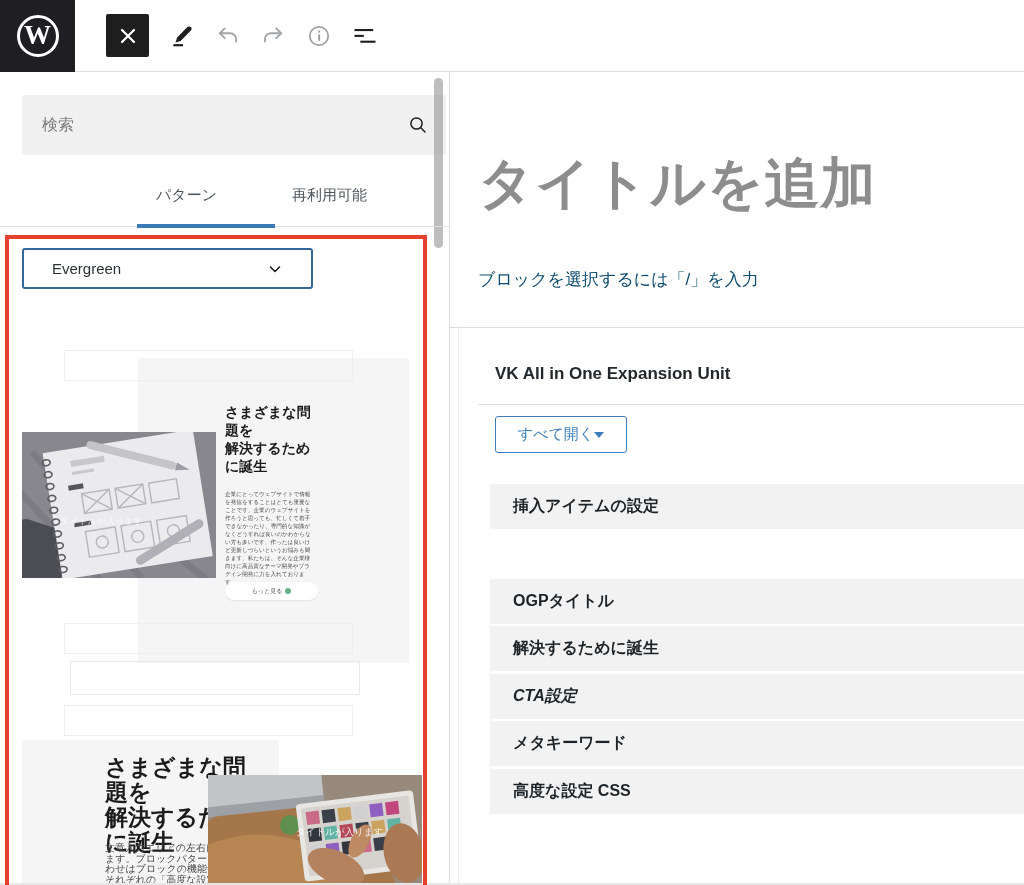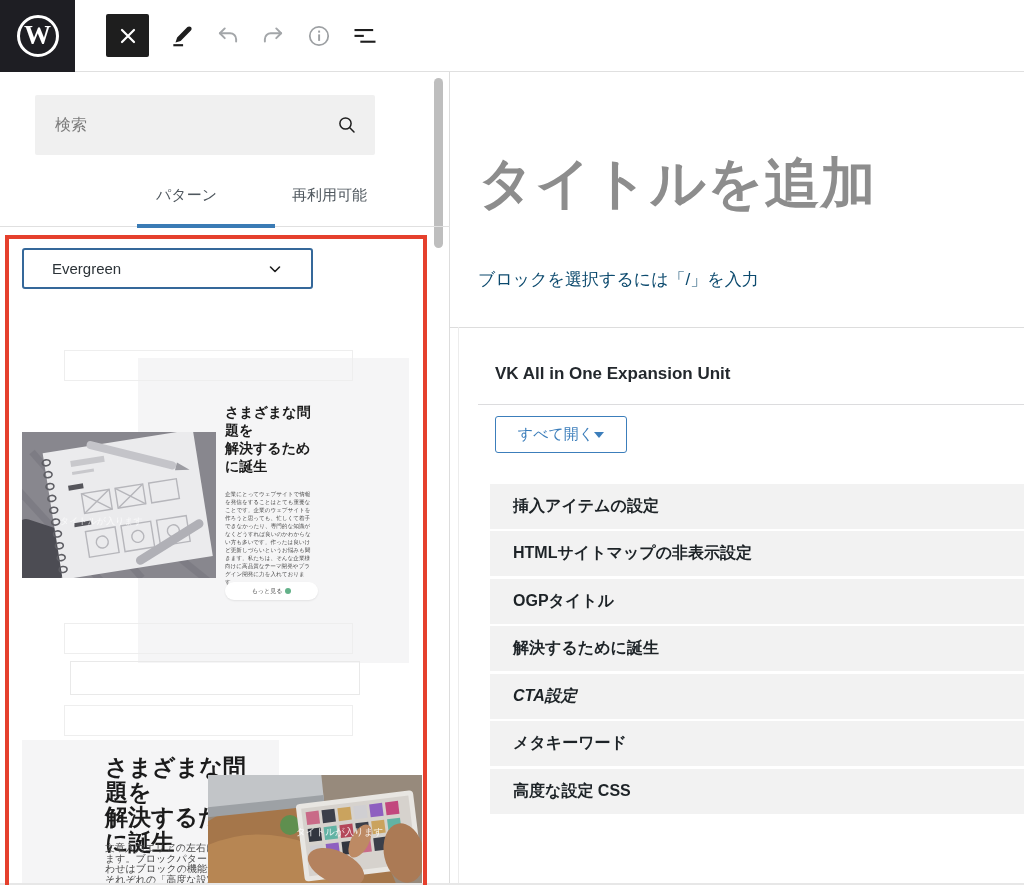--- a/index.html
+++ b/index.html
@@ -10,21 +10,21 @@
   
   .topbar { position:absolute; left:0; top:0; width:1024px; height:72px; background:#fff; border-bottom:1px solid #e0e0e0; }
   .wp-logo-box { position:absolute; left:0; top:0; width:75px; height:72px; background:#1e1e23; display:flex; align-items:center; justify-content:center; }
   .wp-ring { width:42px; height:42px; border:3px solid #fff; border-radius:50%; display:flex; align-items:center; justify-content:center; }
   .wp-w { color:#fff; font-family:"Liberation Serif","DejaVu Serif",serif; font-size:27px; font-weight:700; line-height:1; margin-top:-2px; }
   .inserter-btn { position:absolute; left:106px; top:14px; width:43px; height:43px; background:#1e1e1e; border-radius:2px; display:flex; align-items:center; justify-content:center; cursor:pointer; }
   .tb-icon { position:absolute; top:22px; width:28px; height:28px; display:flex; align-items:center; justify-content:center; }
 
   
   .sidebar { position:absolute; left:0; top:72px; width:450px; height:813px; background:#fff; border-right:1px solid #dddddd; }
-  .search-box { position:absolute; left:22px; top:23px; width:340px; height:60px; background:#f0f0f0; border-radius:2px;margin-left:13px; }
+  .search-box { position:absolute; left:22px; top:23px; width:424px; height:60px; background:#f0f0f0; border-radius:2px; }
   .search-box input { position:absolute; left:20px; top:0; width:330px; height:60px; border:0; background:transparent; outline:none; font-size:16px; color:#1e1e1e; font-family:inherit; }
   .search-box input::placeholder { color:#7c7c7c; opacity:1; }
   .search-mag { position:absolute; right:18px; top:20px; }
   .scrollthumb { position:absolute; left:434px; top:6px; width:9px; height:170px; background:#9b9b9b; opacity:.65; border-radius:5px; }
 
   .tabs { position:absolute; left:0; top:91px; width:450px; height:64px; border-bottom:1px solid #e0e0e0; }
   .tab { position:absolute; top:0; height:64px; display:flex; align-items:center; font-size:15px; color:#4f575e; cursor:pointer; }
   .tab-underline { position:absolute; left:137px; top:61px; width:138px; height:4px; background:#3a7bb5; }
 
   .cat-select { position:absolute; left:22px; top:176px; width:291px; height:41px; border:2px solid #35689a; border-radius:3px; background:#fff; display:flex; align-items:center; padding:0 28px; font-size:15px; color:#2c3338; cursor:pointer; }
@@ -277,21 +277,20 @@
 
     <div class="meta-title">VK All in One Expansion Unit</div>
     <div class="meta-hr"></div>
 
     <button class="expand-btn">
       <span>すべて開く</span>
       <span class="tri"></span>
     </button>
 
     <div class="acc-row" style="top:412px;">挿入アイテムの設定</div>
-    <div class="acc-row" style="top:459px;">HTMLサイトマップの非表示設定</div>
     <div class="acc-row" style="top:507px;">OGPタイトル</div>
     <div class="acc-row" style="top:554px;">解決するために誕生</div>
     <div class="acc-row" style="top:602px;font-style:italic;">CTA設定</div>
     <div class="acc-row" style="top:649px;">メタキーワード</div>
     <div class="acc-row" style="top:697px;">高度な設定 CSS</div>
   </div>
 
   <div class="bottom-edge"></div>
 </div>
 

